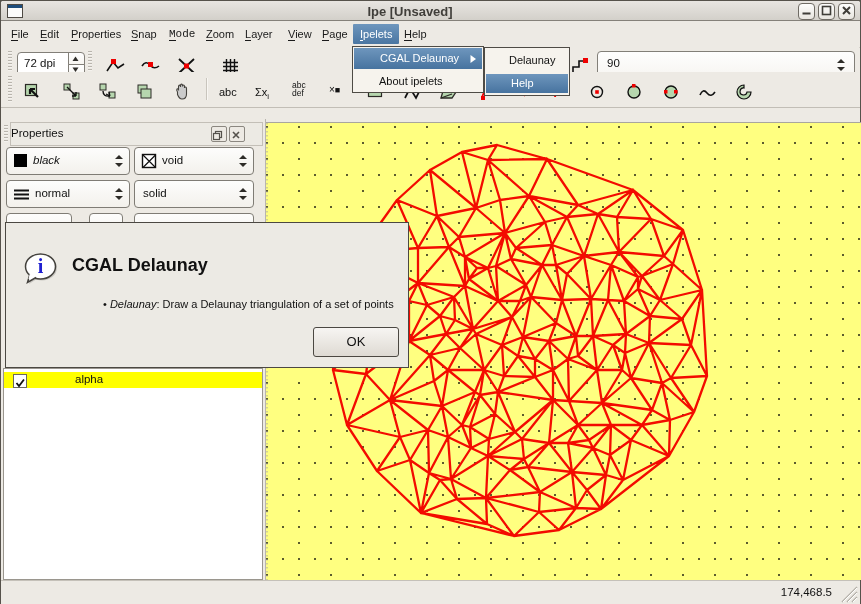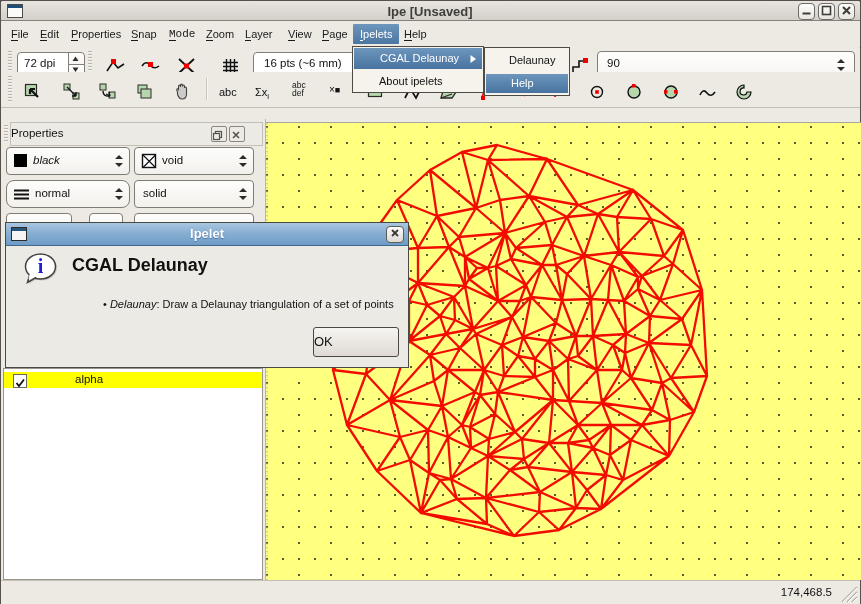--- a/index.html
+++ b/index.html
@@ -3,21 +3,21 @@
 html,body{margin:0;padding:0;}
 body{width:861px;height:604px;overflow:hidden;position:relative;
  font-family:"Liberation Sans",sans-serif;background:#edeae4;}
 .abs{position:absolute;}
 
 #frame{position:absolute;left:0;top:0;width:859px;height:602px;border:1px solid #56524b;}
 
 #titlebar{position:absolute;left:1px;top:1px;width:859px;height:19px;
  background:linear-gradient(#e8e5e1,#d3d0ca);border-bottom:1px solid #85817a;}
 #titletext{position:absolute;left:0;top:3px;width:818px;text-align:center;
- font-size:13px;font-weight:bold;color:#403e3a;margin-left:20px;}
+ font-size:13px;font-weight:bold;color:#403e3a;}
 #winicon{position:absolute;left:6px;top:3px;width:14px;height:12px;background:#fbfbfb;
  border:1px solid #4e4a44;}
 #winicon div{position:absolute;left:0;top:0;width:14px;height:3px;background:#1e4d7c;}
 .tbtn{position:absolute;top:2px;width:15px;height:15px;border:1px solid #6f6b64;
  border-radius:4px;background:linear-gradient(#fdfdfc,#e8e5df);
  color:#434039;font-size:11px;text-align:center;line-height:14px;font-weight:bold;}
 
 #menubar{position:absolute;left:1px;top:21px;width:859px;height:26px;background:#edeae4;
  border-bottom:1px solid #d5d1c9;}
 .mi{position:absolute;top:5px;font-size:11px;color:#1a1a1a;height:16px;line-height:16px;}
@@ -56,21 +56,21 @@
 #dtitle{position:absolute;left:0;top:0;width:100%;height:22px;
  background:linear-gradient(#a9c6e0 0%,#88afd2 45%,#6d9cc6 100%);border-bottom:1px solid #44688c;}
 #dtitletext{position:absolute;width:100%;top:3px;text-align:center;color:#fff;
  font-weight:bold;font-size:13px;text-shadow:0 1px 1px #4a74a0;}
 #dicon{position:absolute;left:5px;top:4px;width:14px;height:12px;background:#f6f6f6;border:1px solid #2f2d29;}
 #dclose{position:absolute;right:4px;top:3px;width:16px;height:15px;border:1px solid #5f5c55;
  border-radius:4px;background:linear-gradient(#fdfdfd,#dddad4);color:#3c3a35;
  font-size:10px;font-weight:bold;text-align:center;line-height:14px;}
 #okbtn{position:absolute;left:307px;top:104px;width:84px;height:28px;
  background:linear-gradient(#f7f5f2,#dedad3);border:1px solid #4b4842;border-radius:3px;
- font-size:13px;color:#111;line-height:27px;}
+ font-size:13px;color:#111;text-align:center;line-height:27px;}
 
 #statusbar{position:absolute;left:1px;top:580px;width:859px;height:23px;background:#edeae4;border-top:1px solid #c5c1b9;}
 #coords{position:absolute;right:28px;top:5px;font-size:11.5px;color:#111;}
 </style></head>
 <body>
 <div id="frame"></div>
 <div style="position:absolute;left:266px;top:122px;width:595px;height:1px;background:#a9a69e;z-index:5;"></div>
 
 <svg id="canvas" width="595" height="457">
  <defs>
@@ -140,23 +140,20 @@
    <path d="M2 10 Q6 4 10 9 T19 10" stroke="#111" stroke-width="1.6" fill="none"></path>
    <rect x="8" y="6" width="5" height="5" fill="#e00"></rect>
     </svg>
  <svg class="abs" style="left:175px;top:9px;" width="21" height="20">
    <path d="M3 3L18 17M18 3L3 17" stroke="#111" stroke-width="1.8" fill="none"></path>
    <rect x="8" y="7.5" width="5" height="5" fill="#e00"></rect>
     </svg>
  <svg class="abs" style="left:219px;top:9px;" width="21" height="20">
    <path d="M3 6.5H18M3 10.5H18M3 14.5H18M6.5 3V18M10.5 3V18M14.5 3V18" stroke="#111" stroke-width="1.4"></path>
     </svg>
- <div class="combo" style="left:252px;top:5px;width:110px;height:23px;background:#fff;">
-   <span style="position:absolute;left:10px;top:4px;">16 pts (~6 mm)</span>
-    </div>
  <svg class="abs" style="left:563px;top:8px;" width="26" height="24">
    <path d="M3 19H9V12H15V6H21" stroke="#111" stroke-width="1.6" fill="none"></path>
    <rect x="19" y="3" width="5" height="5" fill="#e00"></rect>
     </svg>
  <div class="combo" style="left:596px;top:4px;width:256px;height:25px;">
    <span style="position:absolute;left:9px;top:5px;">90</span>
    <span class="spin" style="right:8px;"></span>
     </div>
 </div>
 
@@ -252,21 +249,21 @@
       <span class="spin"></span>
     </div>
  <div class="pcombo" style="left:133px;top:28px;width:118px;">
    <svg style="position:absolute;left:6px;top:5px;" width="16" height="16">
         <rect x="1.5" y="1.5" width="13" height="13" fill="#fff" stroke="#111" stroke-width="1.4"></rect>
         <path d="M2 2L14.5 14.5M14.5 2L2 14.5" stroke="#111" stroke-width="1.2"></path>
       </svg>
    <span style="position:absolute;left:27px;top:6px;">void</span>
       <span class="spin"></span>
     </div>
- <div class="pcombo" style="left:5px;top:61px;width:122px;border-radius:8px;">
+ <div class="pcombo" style="left:5px;top:61px;width:122px;">
    <svg style="position:absolute;left:6px;top:7px;" width="17" height="13">
         <path d="M1 2.5H16M1 6.5H16M1 10.5H16" stroke="#111" stroke-width="2.2"></path>
       </svg>
    <span style="position:absolute;left:28px;top:6px;">normal</span>
       <span class="spin"></span>
     </div>
  <div class="pcombo" style="left:133px;top:61px;width:118px;">
    <span style="position:absolute;left:8px;top:6px;">solid</span>
       <span class="spin"></span>
     </div>
@@ -294,29 +291,20 @@
  <span style="position:absolute;left:26px;top:28px;font-size:11px;color:#111;">About ipelets</span>
 </div>
 <div class="ddpanel" style="left:484px;top:47px;width:84px;height:47px;">
  <span style="position:absolute;left:24px;top:6px;font-size:11px;color:#111;">Delaunay</span>
  <div class="ddhl" style="position:absolute;left:1px;top:26px;width:82px;height:19px;">
    <span style="position:absolute;left:25px;top:3px;font-size:11px;">Help</span>
  </div>
 </div>
 
 <div id="dialog">
- <div id="dtitle">
-   <div id="dicon">
-        <div style="position:absolute;left:0;top:0;width:14px;height:3px;background:#26567e;"></div>
-      </div>
-   <div id="dtitletext">Ipelet</div>
-   <div id="dclose"><svg width="12" height="12">
-          <path d="M3 3L9 9M9 3L3 9" stroke="#3c3a35" stroke-width="1.8"></path>
-        </svg></div>
- </div>
  <svg style="position:absolute;left:17px;top:29px;" width="40" height="36">
    <ellipse cx="19" cy="16" rx="15" ry="12.5" fill="#c9c7c2"></ellipse>
    <path d="M8 24 L6 32 L14 27" fill="#c9c7c2"></path>
    <ellipse cx="17.5" cy="14.5" rx="15" ry="12.5" fill="#fff" stroke="#44423d" stroke-width="1.5"></ellipse>
    <path d="M7 22 L4.5 30.5 L13 25.5" fill="#fff" stroke="#44423d" stroke-width="1.5"></path>
    <path d="M7.5 21 L6 27 L12.5 23.5 Z" fill="#fff" stroke="#fff"></path>
    <text x="17.5" y="21" font-family="Liberation Serif" font-size="20" font-weight="bold" fill="#1f1fd0" text-anchor="middle">i</text>
  </svg>
  <div style="position:absolute;left:66px;top:32px;font-size:18px;font-weight:bold;color:#111;">CGAL Delaunay</div>
  <div style="position:absolute;left:97px;top:75px;font-size:11px;color:#111;">• <i>Delaunay</i>: Draw a Delaunay triangulation of a set of points</div>

